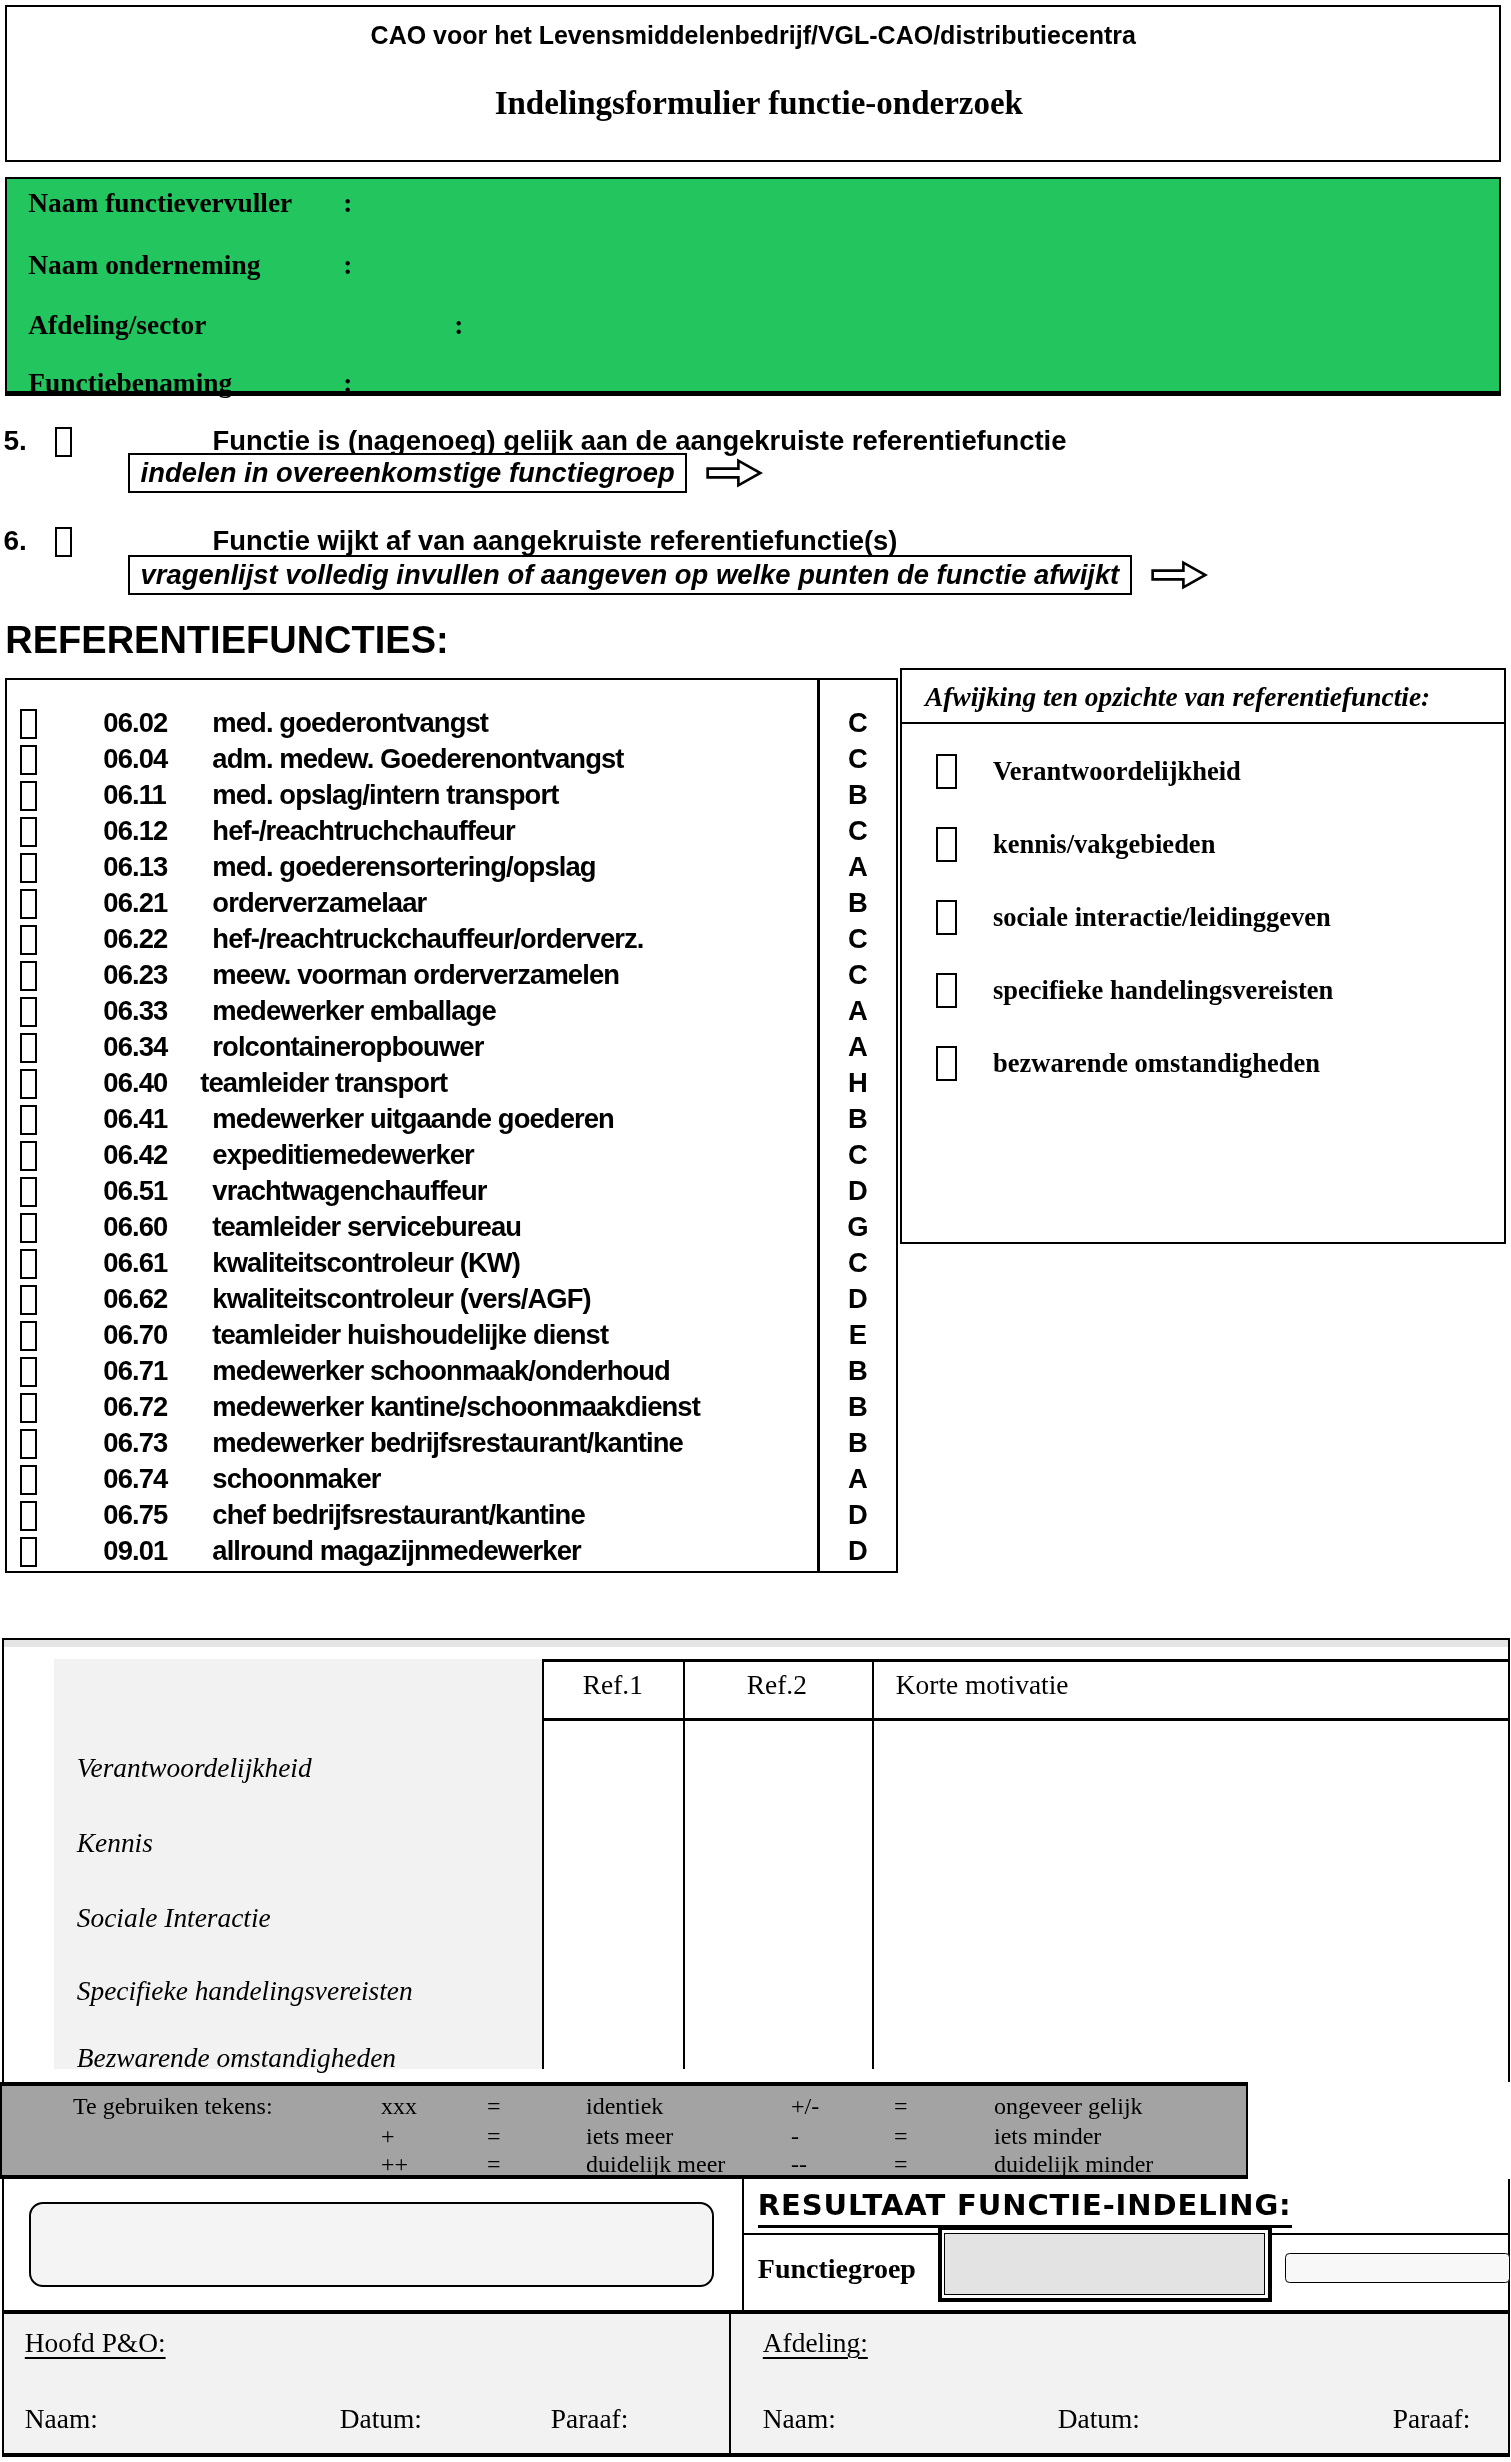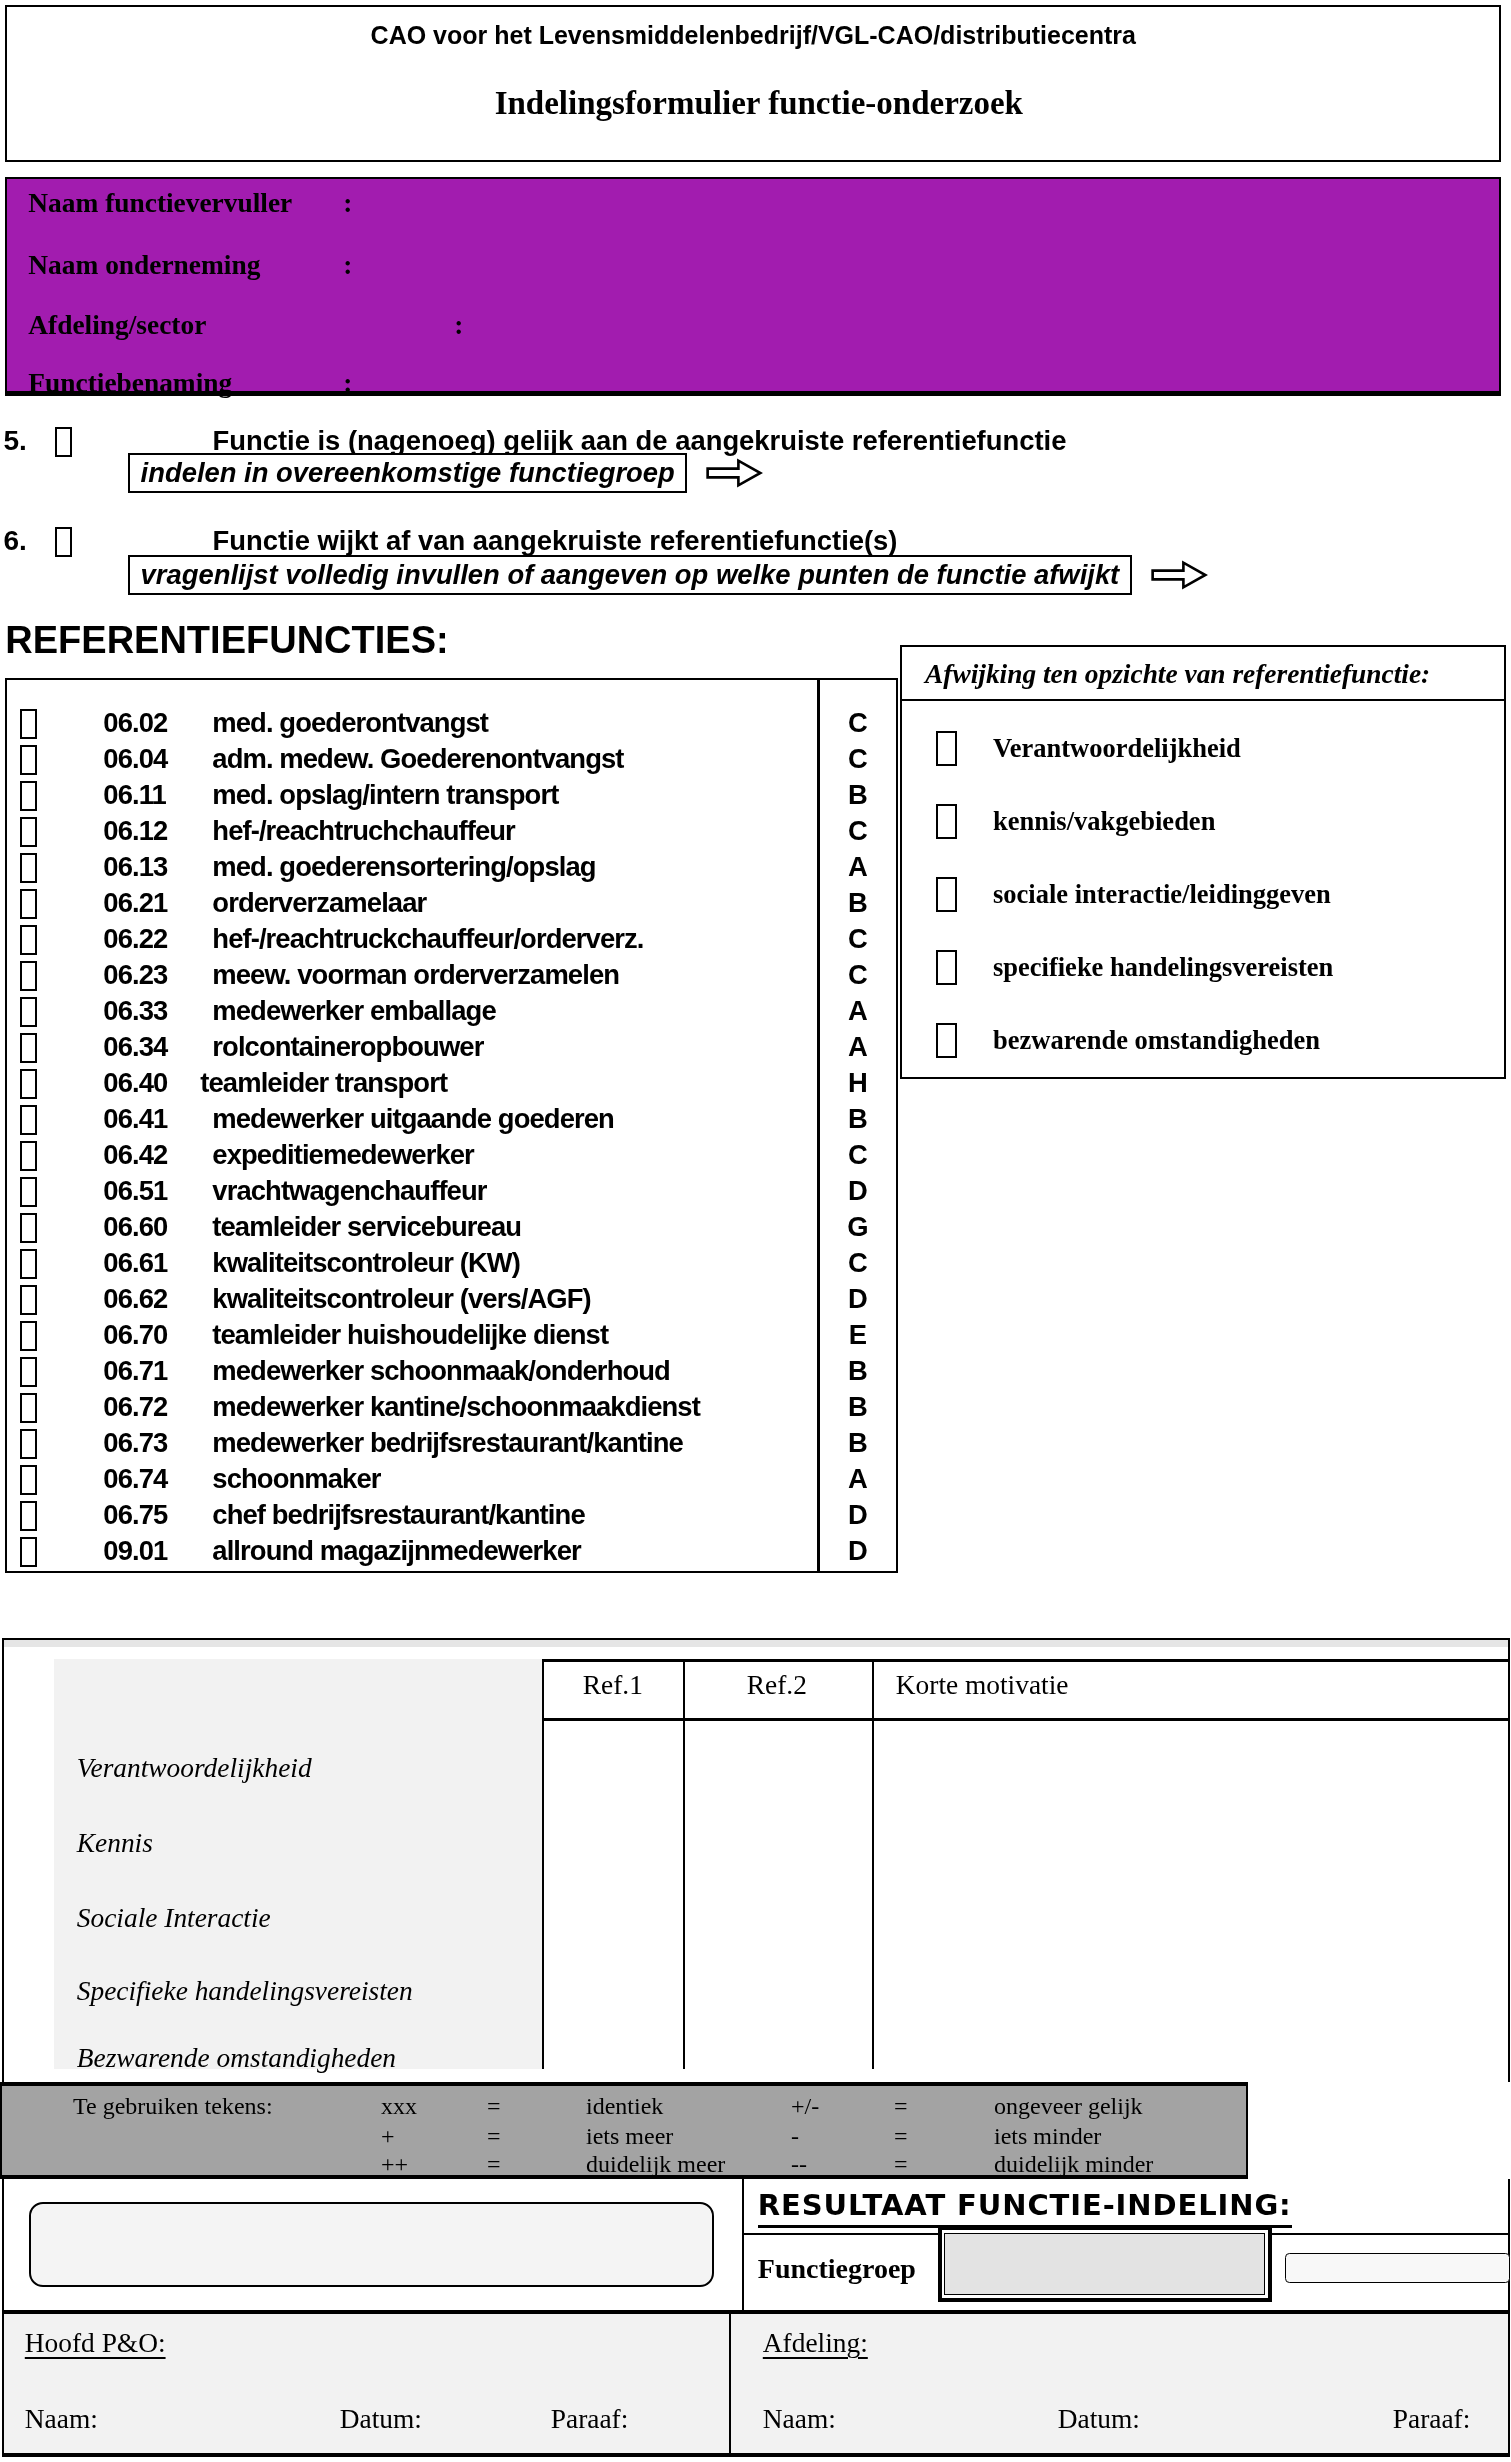--- a/index.html
+++ b/index.html
@@ -8,21 +8,21 @@
   .abs{position:absolute;}
 
   
   .header-box{left:5.3px;top:5.3px;width:1496px;height:157px;border:2.7px solid #000;box-sizing:border-box;}
   .header-line1{left:0;right:0;top:14px;text-align:center;
         font-family:"Liberation Sans",sans-serif;font-weight:bold;font-size:25px;}
   .header-title{left:0;right:0;top:78px;text-align:center;
         font-family:"Liberation Serif",serif;font-weight:bold;font-size:33px;padding-left:11px;}
 
   
-  .info-box{left:5.3px;top:177px;width:1496px;height:219px;background:#a21caf;
+  .info-box{left:5.3px;top:177px;width:1496px;height:219px;background:#22c55e;
         border:2.7px solid #000;border-bottom-width:5.3px;box-sizing:border-box;}
   .info-row{position:absolute;left:0;width:100%;height:35px;}
   .info-label{position:absolute;left:21px;font-weight:bold;font-size:27.4px;}
   .info-colon{position:absolute;font-weight:bold;font-size:27.4px;}
 
   
   .item-num{font-family:"Liberation Sans",sans-serif;font-weight:bold;font-size:28px;}
   .item-text{font-family:"Liberation Sans",sans-serif;font-weight:bold;font-size:27.4px;}
   .action-row{display:flex;align-items:center;gap:17.7px;}
   .action-box{border:2.7px solid #000;padding:1.8px 10.6px;background:#fff;
@@ -41,21 +41,21 @@
   .ref-row{position:relative;height:36px;}
   .ref-row .cbx{position:absolute;left:12.4px;top:2.7px;}
   .ref-code{position:absolute;left:96px;font-family:"Liberation Sans",sans-serif;
         font-weight:bold;font-size:27.4px;letter-spacing:-0.9px;}
   .ref-name{position:absolute;left:205px;font-family:"Liberation Sans",sans-serif;
         font-weight:bold;font-size:27.4px;letter-spacing:-0.9px;white-space:nowrap;}
   .ref-grade{position:absolute;left:813px;width:75px;text-align:center;
         font-family:"Liberation Sans",sans-serif;font-weight:bold;font-size:27.4px;}
 
   
-  .dev-box{left:900px;top:645px;width:606px;height:434px;border:2.7px solid #000;box-sizing:border-box;}
+  .dev-box{left:900px;top:668px;width:606px;height:576px;border:2.7px solid #000;box-sizing:border-box;}
   .dev-title{padding:12.4px 0 8.8px 23px;font-style:italic;font-weight:bold;font-size:27.4px;
         border-bottom:2.7px solid #000;}
   .dev-items{padding:30px 0 0 34px;}
   .dev-item{position:relative;height:73px;}
   .dev-item .cbx-lg{position:absolute;left:0;top:0;}
   .dev-label{position:absolute;left:57px;top:1.8px;font-weight:bold;font-size:26.5px;}
 
   
   .grey-bar{left:1.8px;top:1590px;width:1508px;height:57px;background:#e5e5e5;
         border:2.7px solid #000;box-sizing:border-box;margin-top:48px;}

